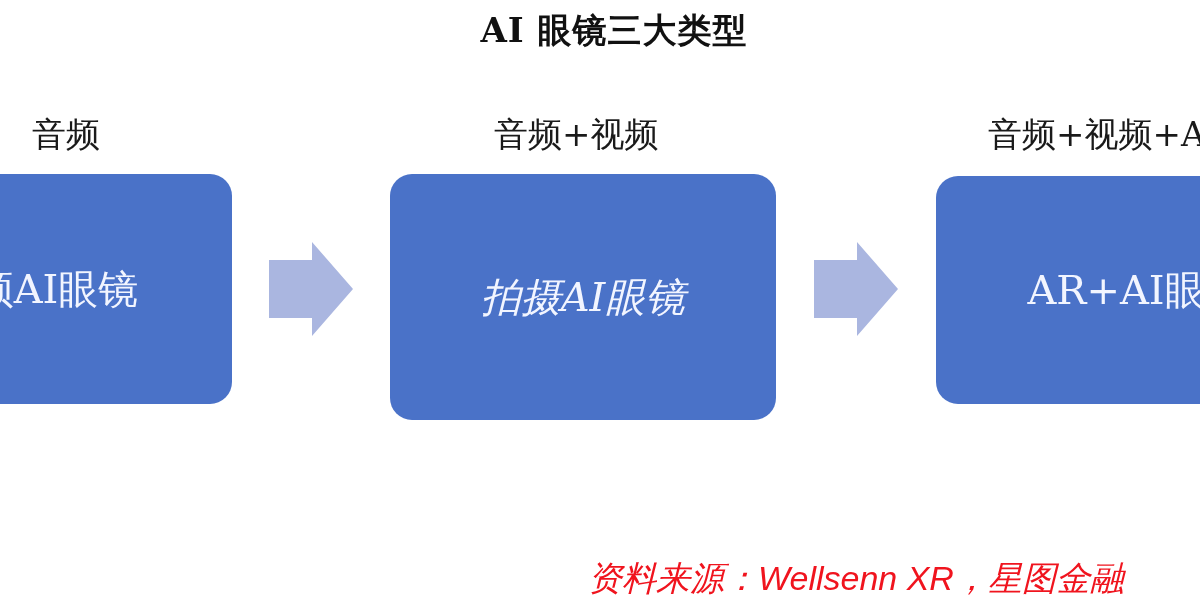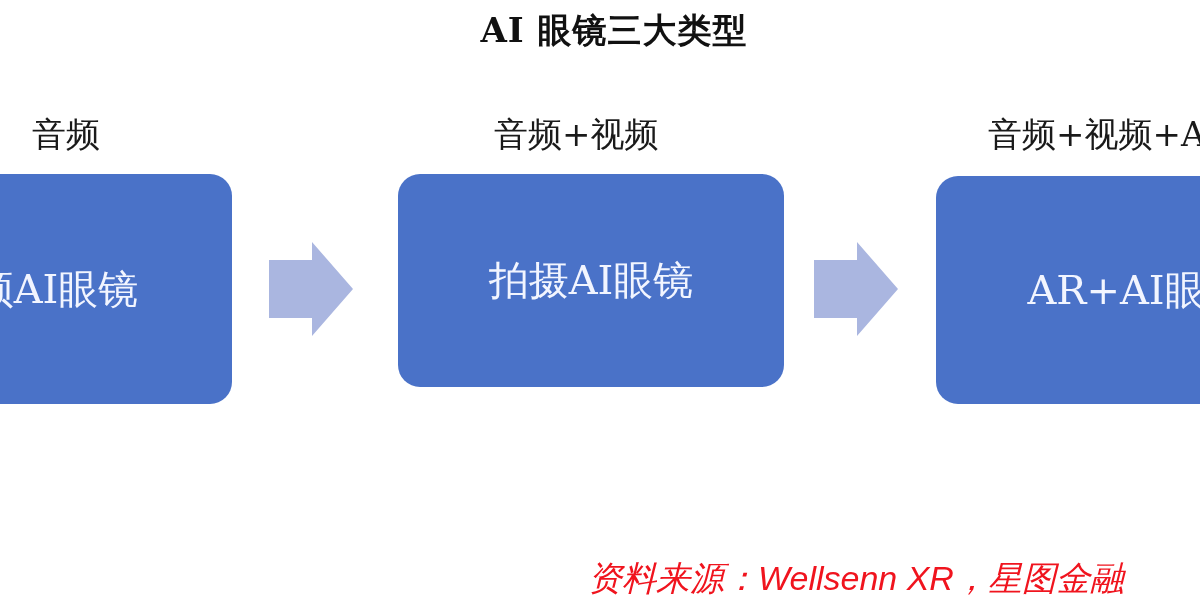--- a/index.html
+++ b/index.html
@@ -21,21 +21,21 @@
 <div class="label" style="left:-20px; top:112px; width:120px; text-align:right;">音频</div>
 <div class="box" style="left:-160px; top:174px; width:392px; height:230px;">
   <span>音频AI眼镜</span>
 </div>
 
 <svg class="arrow" style="left:269px; top:242px;" viewBox="0 0 84 94">
   <polygon points="0,18 43,18 43,0 84,47 43,94 43,76 0,76" fill="#aab6e0"></polygon>
 </svg>
 
 <div class="label" style="left:494px; top:112px;">音频+视频</div>
-<div class="box" style="left:398px; top:174px; width:386px; height:213px;">
+<div class="box" style="left:390px; top:174px; width:386px; height:246px;font-style:italic;">
   <span>拍摄AI眼镜</span>
 </div>
 
 <svg class="arrow" style="left:814px; top:242px;" viewBox="0 0 84 94">
   <polygon points="0,18 43,18 43,0 84,47 43,94 43,76 0,76" fill="#aab6e0"></polygon>
 </svg>
 
 <div class="label" style="left:988px; top:112px;">音频+视频+AR</div>
 <div class="box" style="left:936px; top:176px; width:400px; height:228px;">
   <span>AR+AI眼镜</span>

